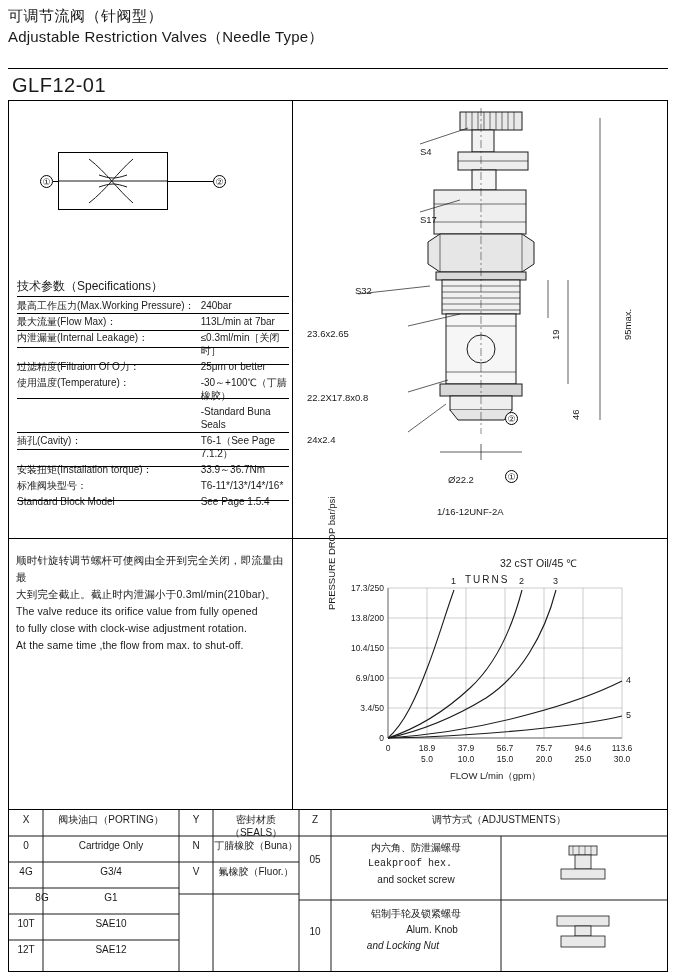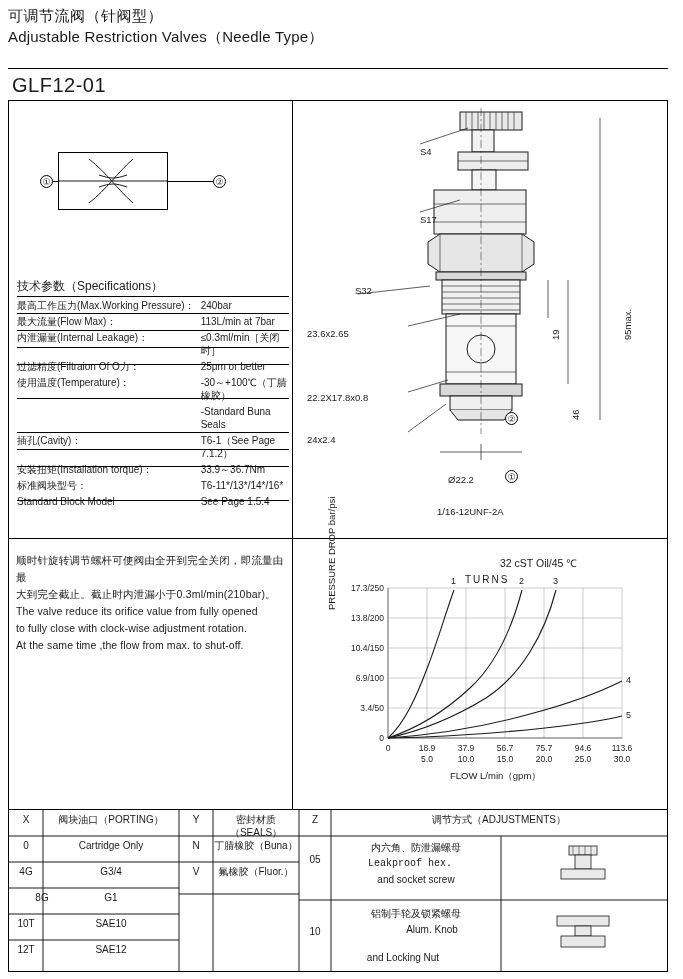--- a/index.html
+++ b/index.html
@@ -527,16 +527,16 @@
     <div class="cell" style="left:322px; top:0; width:336px; height:26px;">调节方式（ADJUSTMENTS）</div>
 
     <div class="cell" style="left:290px; top:40px; width:32px; height:16px;">05</div>
     <div class="cell" style="left:322px; top:28px; width:170px; height:16px;">内六角、防泄漏螺母</div>
     <div class="cell" style="left:316px; top:44px; width:170px; height:16px;font-family:Liberation Mono, monospace;">Leakproof hex.</div>
     <div class="cell" style="left:322px; top:60px; width:170px; height:16px;">and socket screw</div>
 
     <div class="cell" style="left:290px; top:112px; width:32px; height:16px;">10</div>
     <div class="cell" style="left:322px; top:94px; width:170px; height:16px;">铝制手轮及锁紧螺母</div>
     <div class="cell" style="left:322px; top:110px; width:170px; height:16px;margin-left:16px;">Alum. Knob</div>
-    <div class="cell" style="left:322px; top:138px; width:144px; height:16px;">and Locking Nut</div>
+    <div class="cell" style="left:322px; top:126px; width:144px; height:16px;font-style:italic;">and Locking Nut</div>
   </div>
 
 </div>
 
 </body></html>

